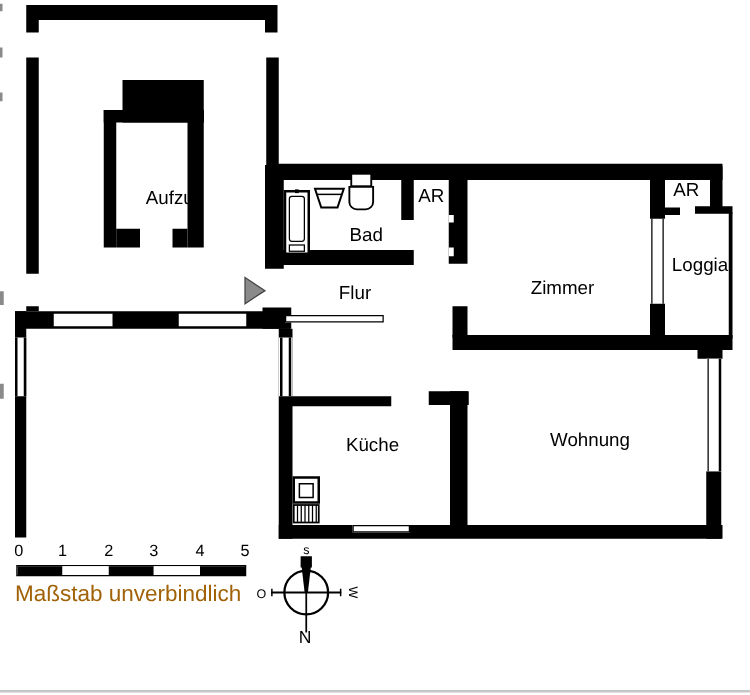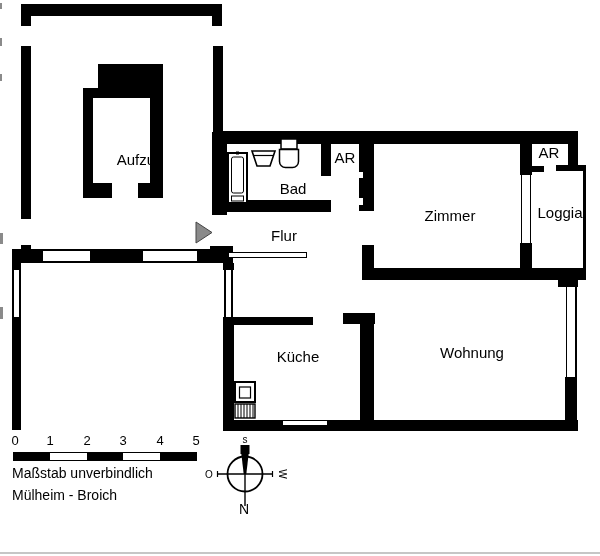--- a/index.html
+++ b/index.html
@@ -14,21 +14,21 @@
     position:absolute; transform:translate(-50%,-50%);
     font-size:15px; line-height:1; color:#000; white-space:nowrap;
   }
   .thinbox { position:absolute; background:#fff; border:1.4px solid #000; box-sizing:border-box; }
   .scale-num { position:absolute; transform:translateX(-50%); font-size:13px; color:#000; top:433px; }
   .scalebar {
     position:absolute; left:13px; top:452px; width:184px; height:9px;
     border:1.3px solid #000; box-sizing:border-box; display:flex;
   }
   .scalebar div { flex:1 1 0; }
-  .caption { position:absolute; left:12px; font-size:14px; color:#000000; }
+  .caption { position:absolute; left:12px; font-size:18px; color:#a16207; }
   .addr { line-height:15px; }
   .artifact { position:absolute; background:#8a8a8a; }
   svg { position:absolute; left:0; top:0; pointer-events:none; }
 </style>
 </head>
 <body>
 
 <div class="plan">
 
   <div class="w" style="left:21px;top:4px;width:201px;height:12px;"></div>
@@ -148,21 +148,21 @@
       <text id="cmp-top" x="245" y="443" text-anchor="middle" font-size="10" font-family="Liberation Sans, sans-serif">s</text>
       <text id="cmp-left" x="209" y="478" text-anchor="middle" font-size="10" font-family="Liberation Sans, sans-serif">O</text>
       <text id="cmp-right" x="279" y="474" text-anchor="middle" font-size="10" font-family="Liberation Sans, sans-serif" transform="rotate(90 279 474)">W</text>
       <text id="cmp-bottom" x="244" y="514" text-anchor="middle" font-size="14" font-family="Liberation Sans, sans-serif">N</text>
     </g>
   </svg>
 
   <div class="room-label" style="left:140px;top:147px;margin-top:12px;">Aufzug</div>
   <div class="room-label" style="left:293px;top:188px;">Bad</div>
   <div class="room-label" style="left:345px;top:157px;">AR</div>
-  <div class="room-label" style="left:450px;top:215px;">Zimmer</div>
+  <div class="room-label" style="left:450px;top:231px;">Zimmer</div>
   <div class="room-label" style="left:549px;top:152px;">AR</div>
   <div class="room-label" style="left:560px;top:212px;">Loggia</div>
   <div class="room-label" style="left:284px;top:235px;">Flur</div>
   <div class="room-label" style="left:298px;top:356px;">Küche</div>
   <div class="room-label" style="left:472px;top:352px;">Wohnung</div>
 
   <span class="scale-num" style="left:15px;">0</span>
   <span class="scale-num" style="left:50px;">1</span>
   <span class="scale-num" style="left:87px;">2</span>
   <span class="scale-num" style="left:123px;">3</span>
@@ -171,21 +171,20 @@
   <div class="scalebar">
     <div style="background:#000;"></div>
     <div style="background:#fff;"></div>
     <div style="background:#000;"></div>
     <div style="background:#fff;"></div>
     <div style="background:#000;"></div>
   </div>
 
   <div class="caption" style="top:465px;">Maßstab unverbindlich</div>
   <div class="caption addr" style="top:488px;">
-    <div>Mülheim - Broich</div>
   </div>
 
   <div class="artifact" style="left:0;top:3px;width:2px;height:6px;"></div>
   <div class="artifact" style="left:0;top:38px;width:2px;height:8px;"></div>
   <div class="artifact" style="left:0;top:74px;width:2px;height:7px;"></div>
   <div class="artifact" style="left:0;top:233px;width:3px;height:11px;"></div>
   <div class="artifact" style="left:0;top:307px;width:3px;height:12px;"></div>
   <div style="position:absolute;left:0;top:552px;width:600px;height:2px;background:#c6c6c6;"></div>
 
 </div>

